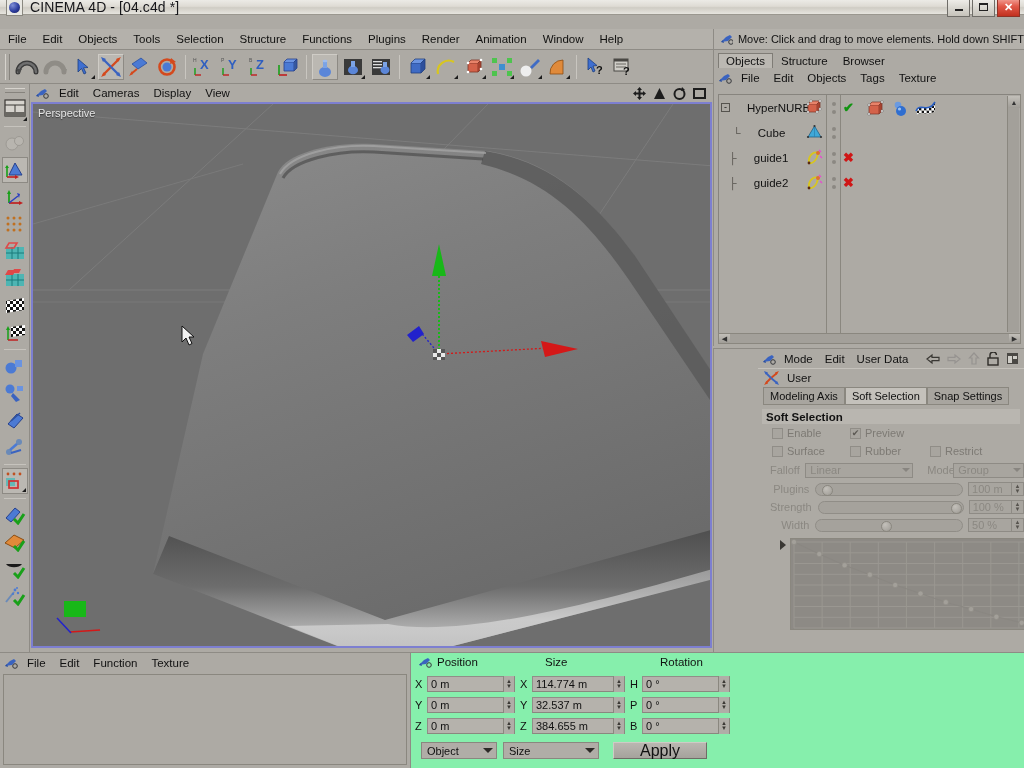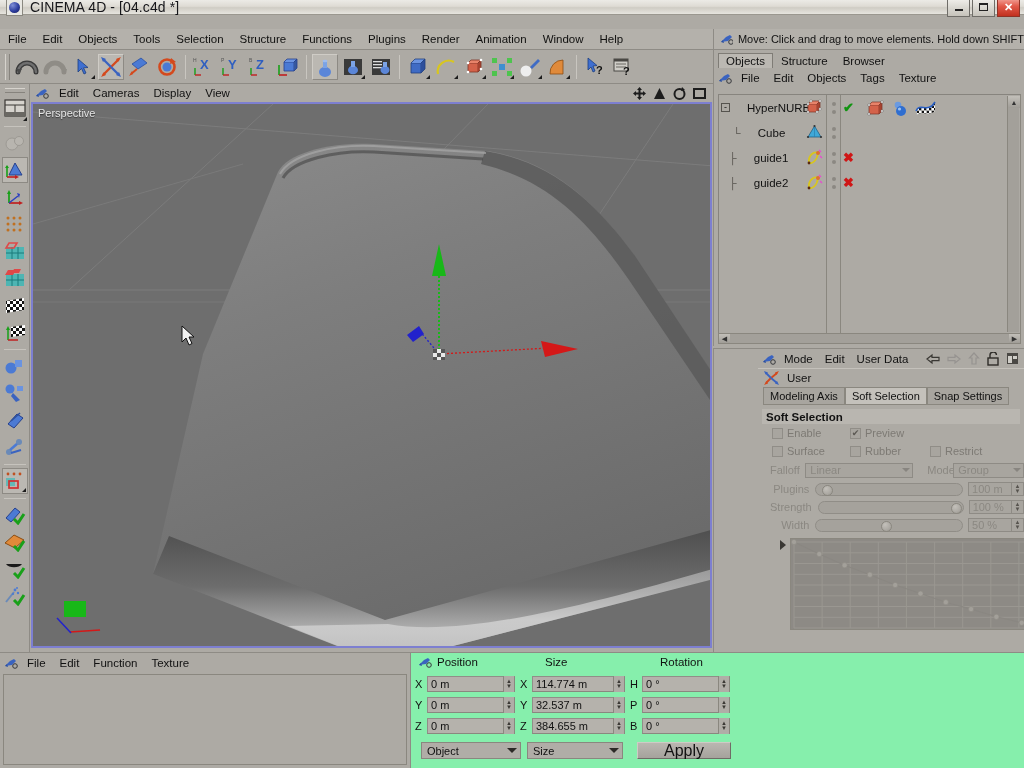--- a/index.html
+++ b/index.html
@@ -1127,21 +1127,21 @@
             <span class="cspin">▲<br>▼</span>
           </div>
           <span class="clbl" style="margin-left:5px">B</span>
           <div class="cfield" style="width:88px">
             <span>0 °</span>
             <span class="cspin">▲<br>▼</span>
           </div>
         </div>
       </div>
     <div style="position:absolute; left:10px; top:89px; display:flex; gap:6px;">
-      <div class="cdd" style="width:100px">
+      <div class="cdd" style="width:76px">
         <span>Object</span>
         <span class="car"></span>
       </div>
       <div class="cdd" style="width:96px">
         <span>Size</span>
         <span class="car"></span>
       </div>
       <div class="cbtn" style="width:94px; margin-left:8px">Apply</div>
     </div>
   </div>

